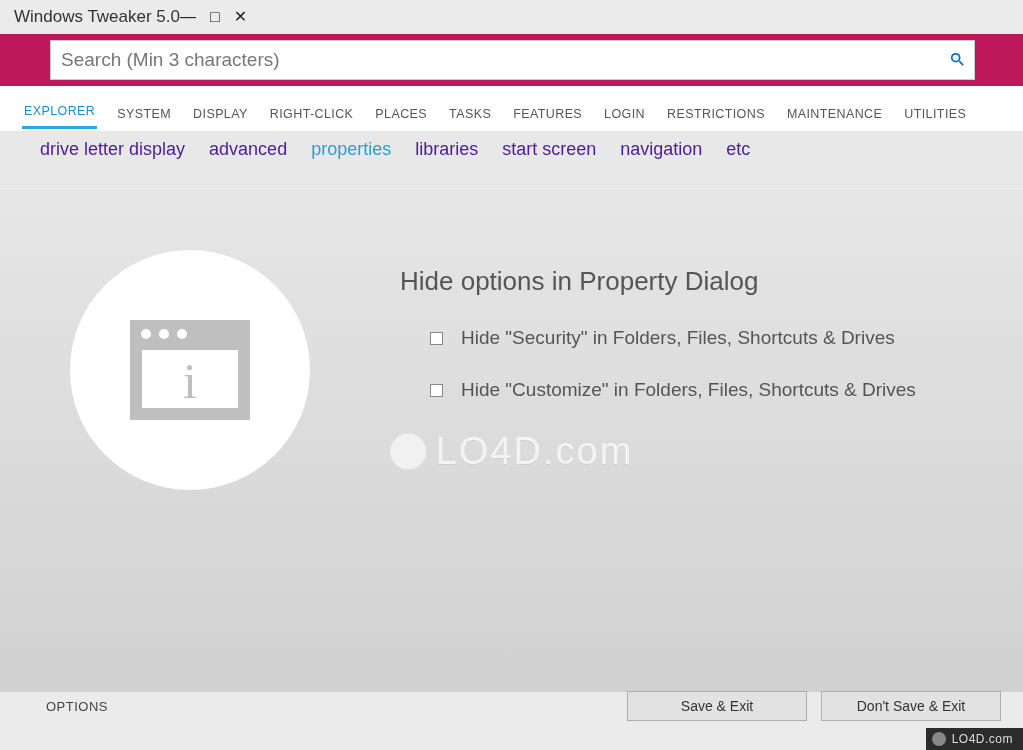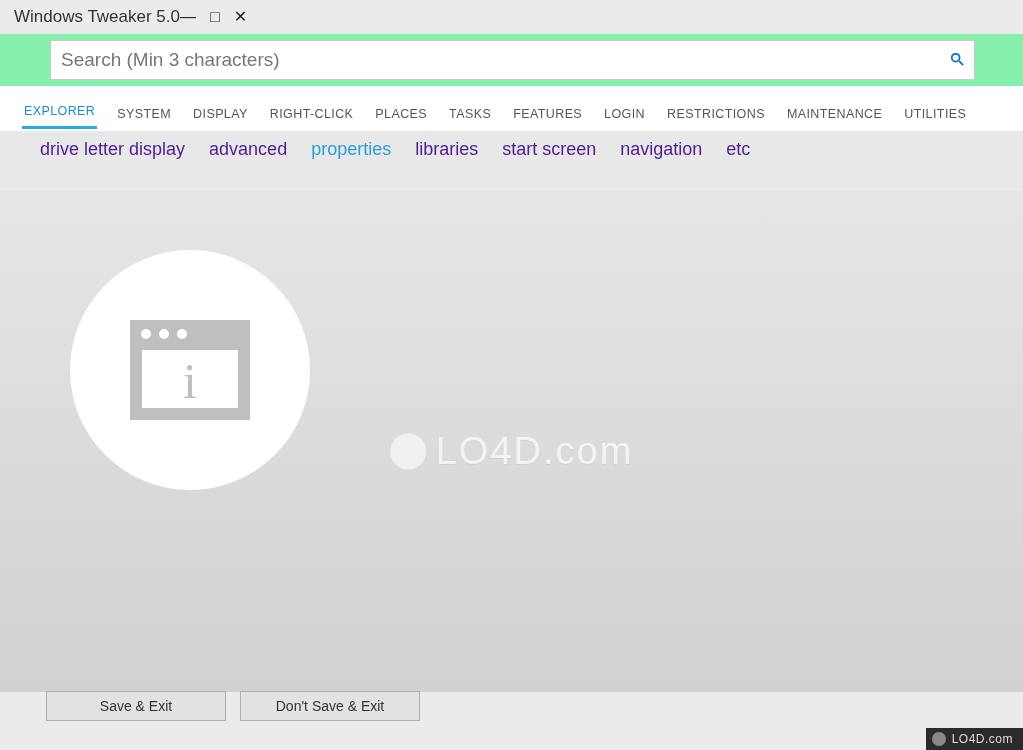--- a/index.html
+++ b/index.html
@@ -21,21 +21,21 @@
   }
   .titlebar-title {
     font-size: 17px;
     font-weight: 300;
     color: #333;
   }
   .window-controls { display: flex; gap: 14px; align-items:center;}
   .window-controls span { font-size: 16px; color:#222; cursor:pointer; line-height:1; }
   .searchbar-wrap {
     padding: 6px 48px 6px 50px;
-    background: #86efac;
+    background: #be185d;
   }
   .searchbar {
     display:flex;
     align-items:center;
     background:#fff;
     border:1px solid #c8c8c8;
     height:40px;
     padding:0 10px;
   }
   .searchbar input {
@@ -252,28 +252,41 @@
     <svg width="140" height="140" viewBox="0 0 140 140">
       <rect x="10" y="20" width="120" height="100" fill="#bfbfbf"></rect>
       <circle cx="26" cy="34" r="5" fill="#fff"></circle>
       <circle cx="44" cy="34" r="5" fill="#fff"></circle>
       <circle cx="62" cy="34" r="5" fill="#fff"></circle>
       <rect x="22" y="50" width="96" height="58" fill="#fff"></rect>
       <text x="70" y="98" text-anchor="middle" font-family="Georgia,serif" font-size="50" fill="#bfbfbf">i</text>
     </svg>
   </div>
 
+  <div class="content">
+    <div class="section-title">Hide options in Property Dialog</div>
+
+    <div class="check-row">
+      <span class="checkbox"></span>
+      <span>Hide "Security" in Folders, Files, Shortcuts &amp; Drives</span>
+    </div>
+    <div class="check-row">
+      <span class="checkbox"></span>
+      <span>Hide "Customize" in Folders, Files, Shortcuts &amp; Drives</span>
+    </div>
+  </div>
 
   <div class="watermark">
     <span class="globe"></span>
     <span>LO4D.com</span>
   </div>
 </div>
 
 <div class="bottom">
+  <div class="opts">OPTIONS</div>
   <div class="btn">Save &amp; Exit</div>
   <div class="btn">Don't Save &amp; Exit</div>
 </div>
 
 <div class="badge">
   <span class="g"></span>
   <span>LO4D.com</span>
 </div>
 
 </body></html>

